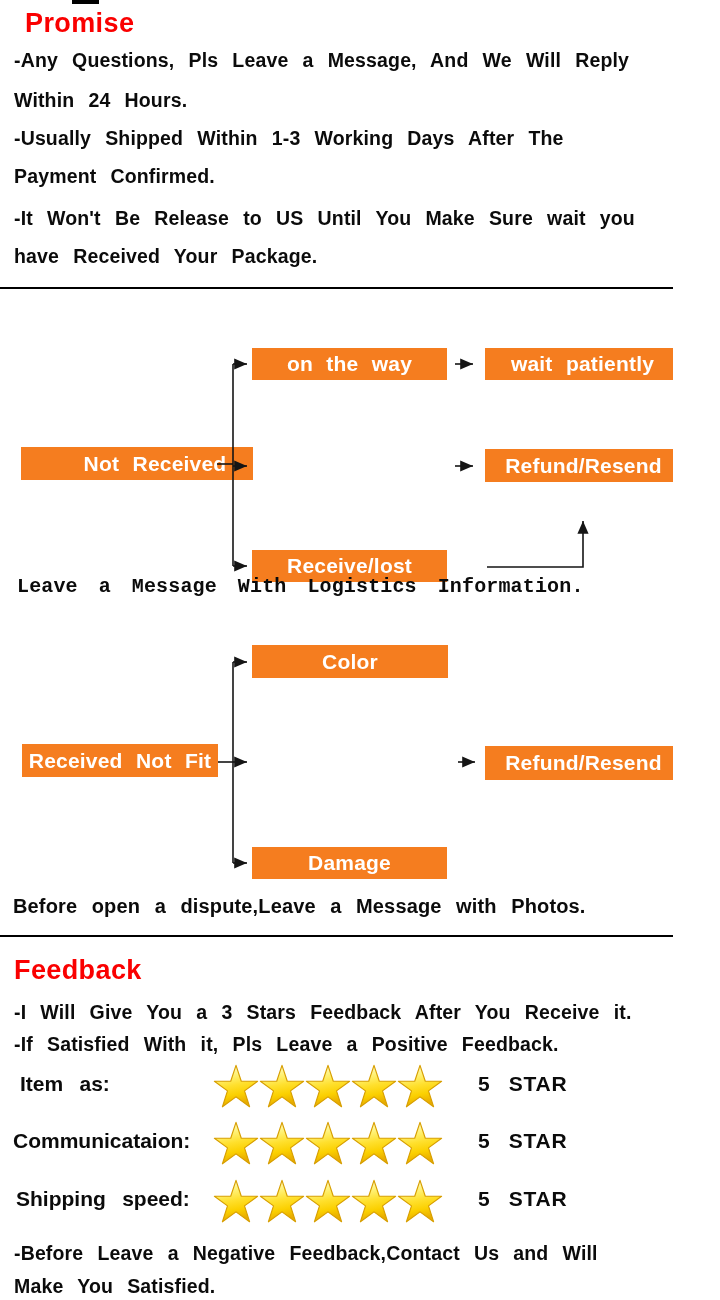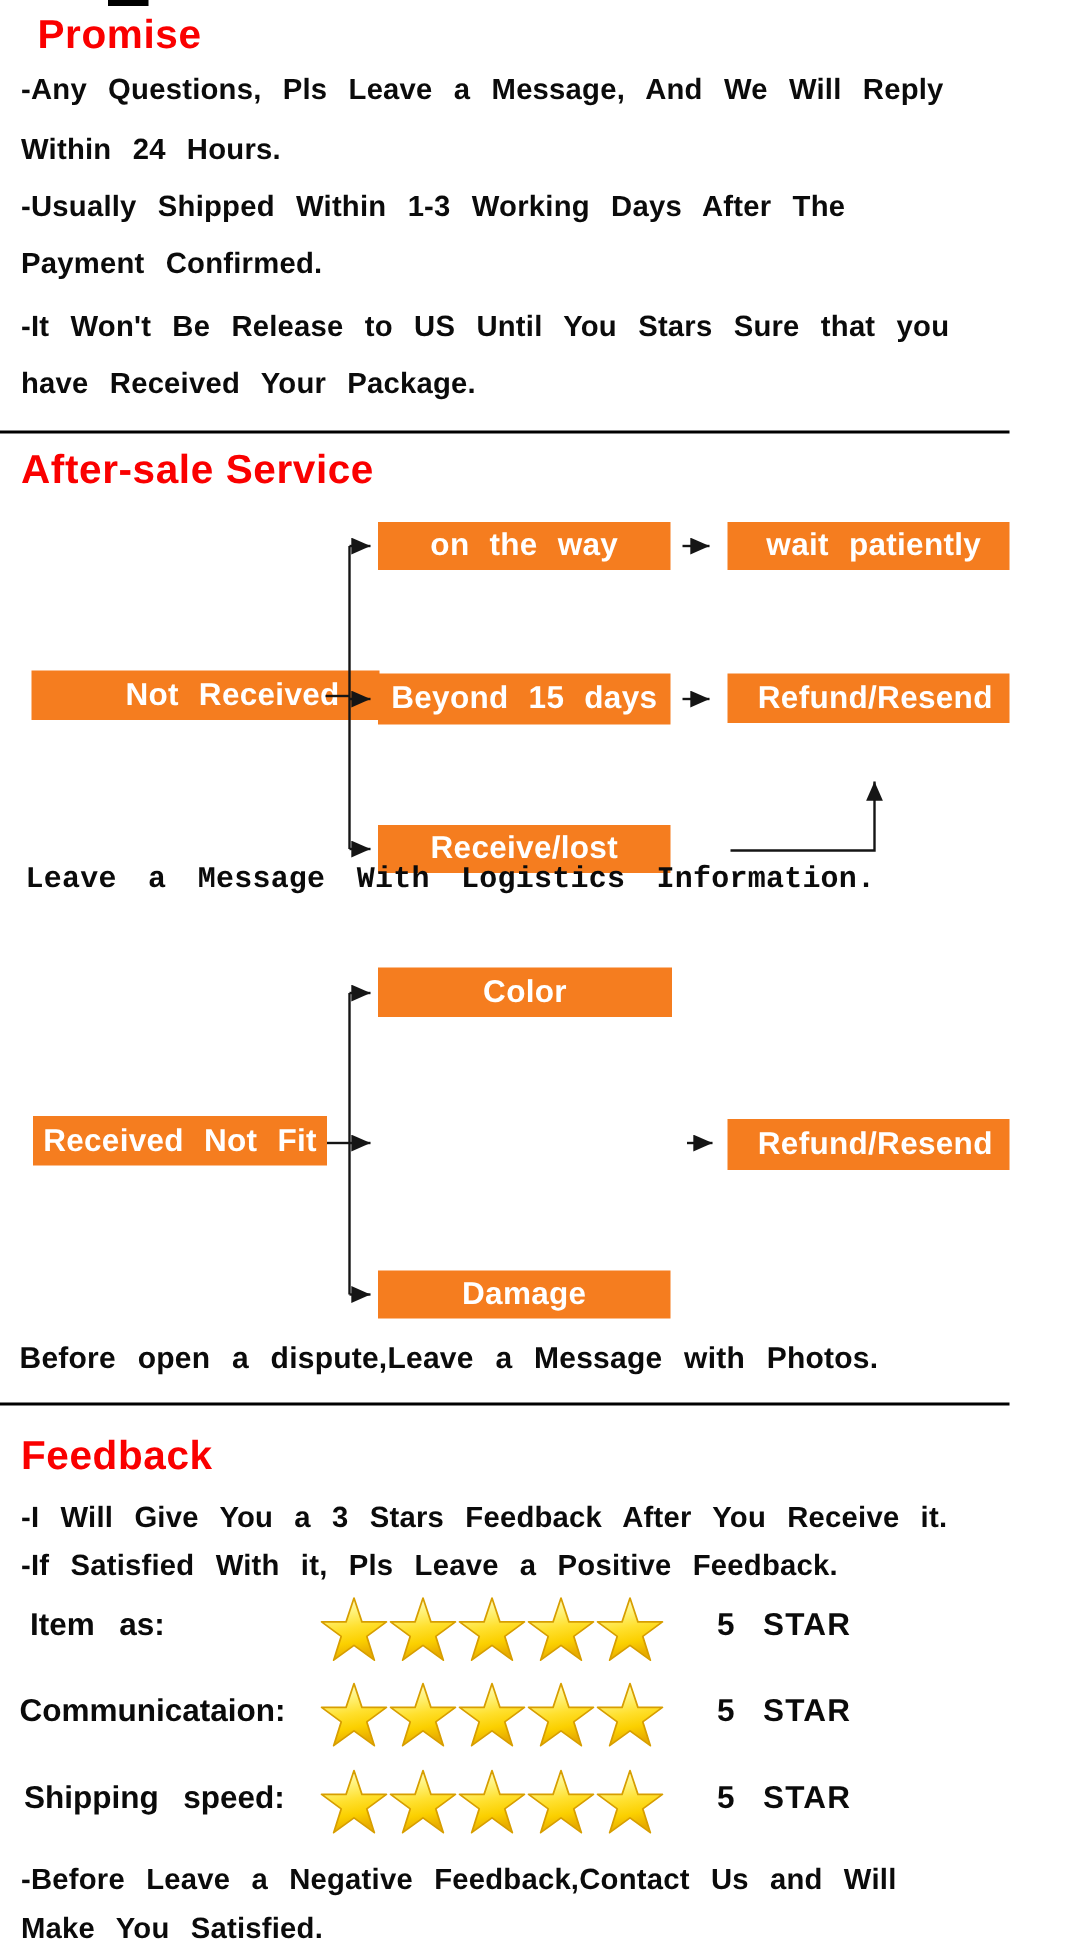--- a/index.html
+++ b/index.html
@@ -56,31 +56,29 @@
 
 <div class="page">
 
   <div class="top-mark"></div>
 
   <div class="heading" style="left:25px; top:8px;">Promise</div>
   <div class="bodyline" style="top:49px;">-Any Questions, Pls Leave a Message, And We Will Reply</div>
   <div class="bodyline" style="top:89px;">Within 24 Hours.</div>
   <div class="bodyline" style="top:127px;">-Usually Shipped Within 1-3 Working Days After The</div>
   <div class="bodyline" style="top:165px;">Payment Confirmed.</div>
-  <div class="bodyline" style="top:207px;">-It Won't Be Release to US Until You Stars Sure that you</div>
+  <div class="bodyline" style="top:207px;">-It Won't Be Release to US Until You Make Sure wait you</div>
   <div class="bodyline" style="top:245px;">have Received Your Package.</div>
 
   <div class="divider" style="top:287px;"></div>
 
-  <div class="heading" style="left:14px; top:298px;">After-sale Service</div>
 
   <div class="obox" style="left:21px;  top:447px; width:196px; height:33px;padding-left:36px;">Not Received</div>
   <div class="obox" style="left:485px; top:348px; width:195px; height:32px;">wait patiently</div>
   <div class="obox" style="left:252px; top:348px; width:195px; height:32px;">on the way</div>
-  <div class="obox" style="left:252px; top:449px; width:195px; height:34px;">Beyond 15 days</div>
   <div class="obox" style="left:485px; top:449px; width:197px; height:33px;">Refund/Resend</div>
   <div class="obox" style="left:252px; top:550px; width:195px; height:32px;">Receive/lost</div>
 
   <div class="note" style="left:17px; top:575px;font-family:Liberation Mono, monospace;">Leave a Message With Logistics Information.</div>
 
   <div class="obox" style="left:22px;  top:744px; width:196px; height:33px;">Received Not Fit</div>
   <div class="obox" style="left:252px; top:645px; width:196px; height:33px;">Color</div>
   <div class="obox" style="left:485px; top:746px; width:197px; height:34px;">Refund/Resend</div>
   <div class="obox" style="left:252px; top:847px; width:195px; height:32px;">Damage</div>
 

